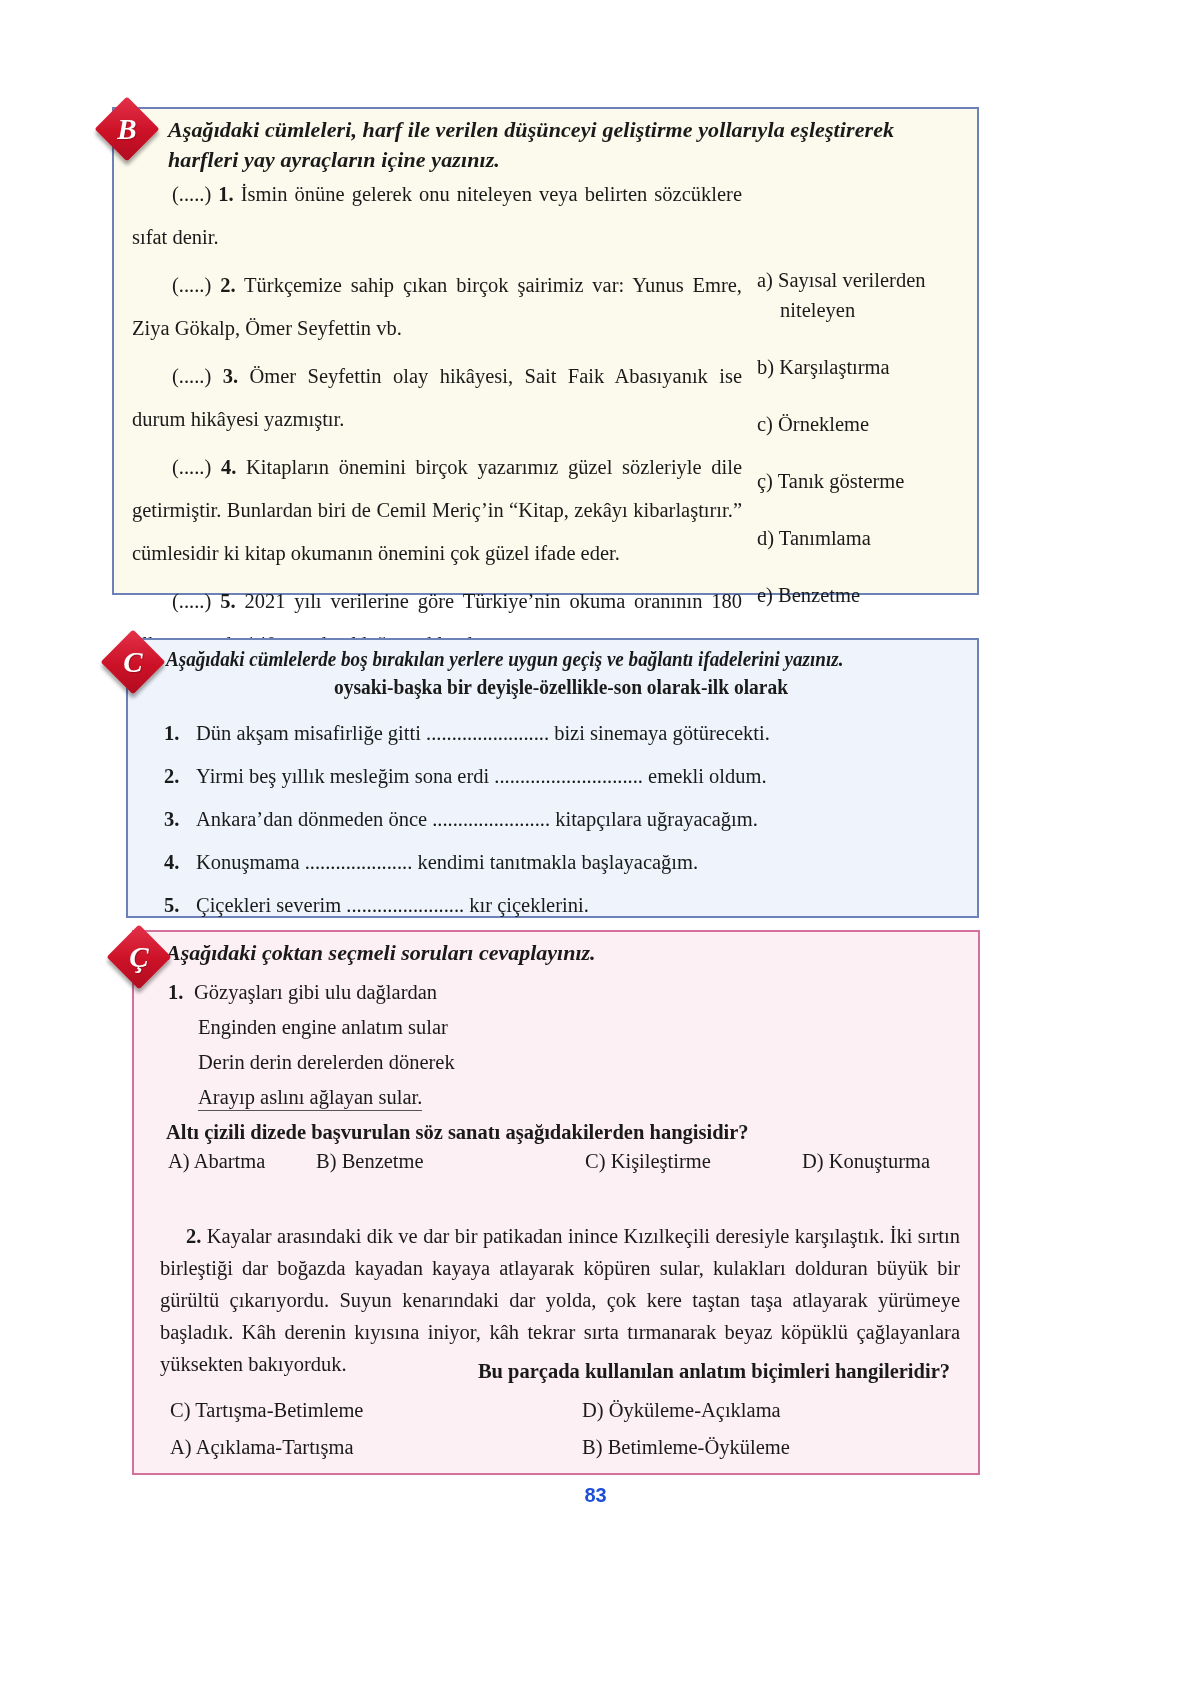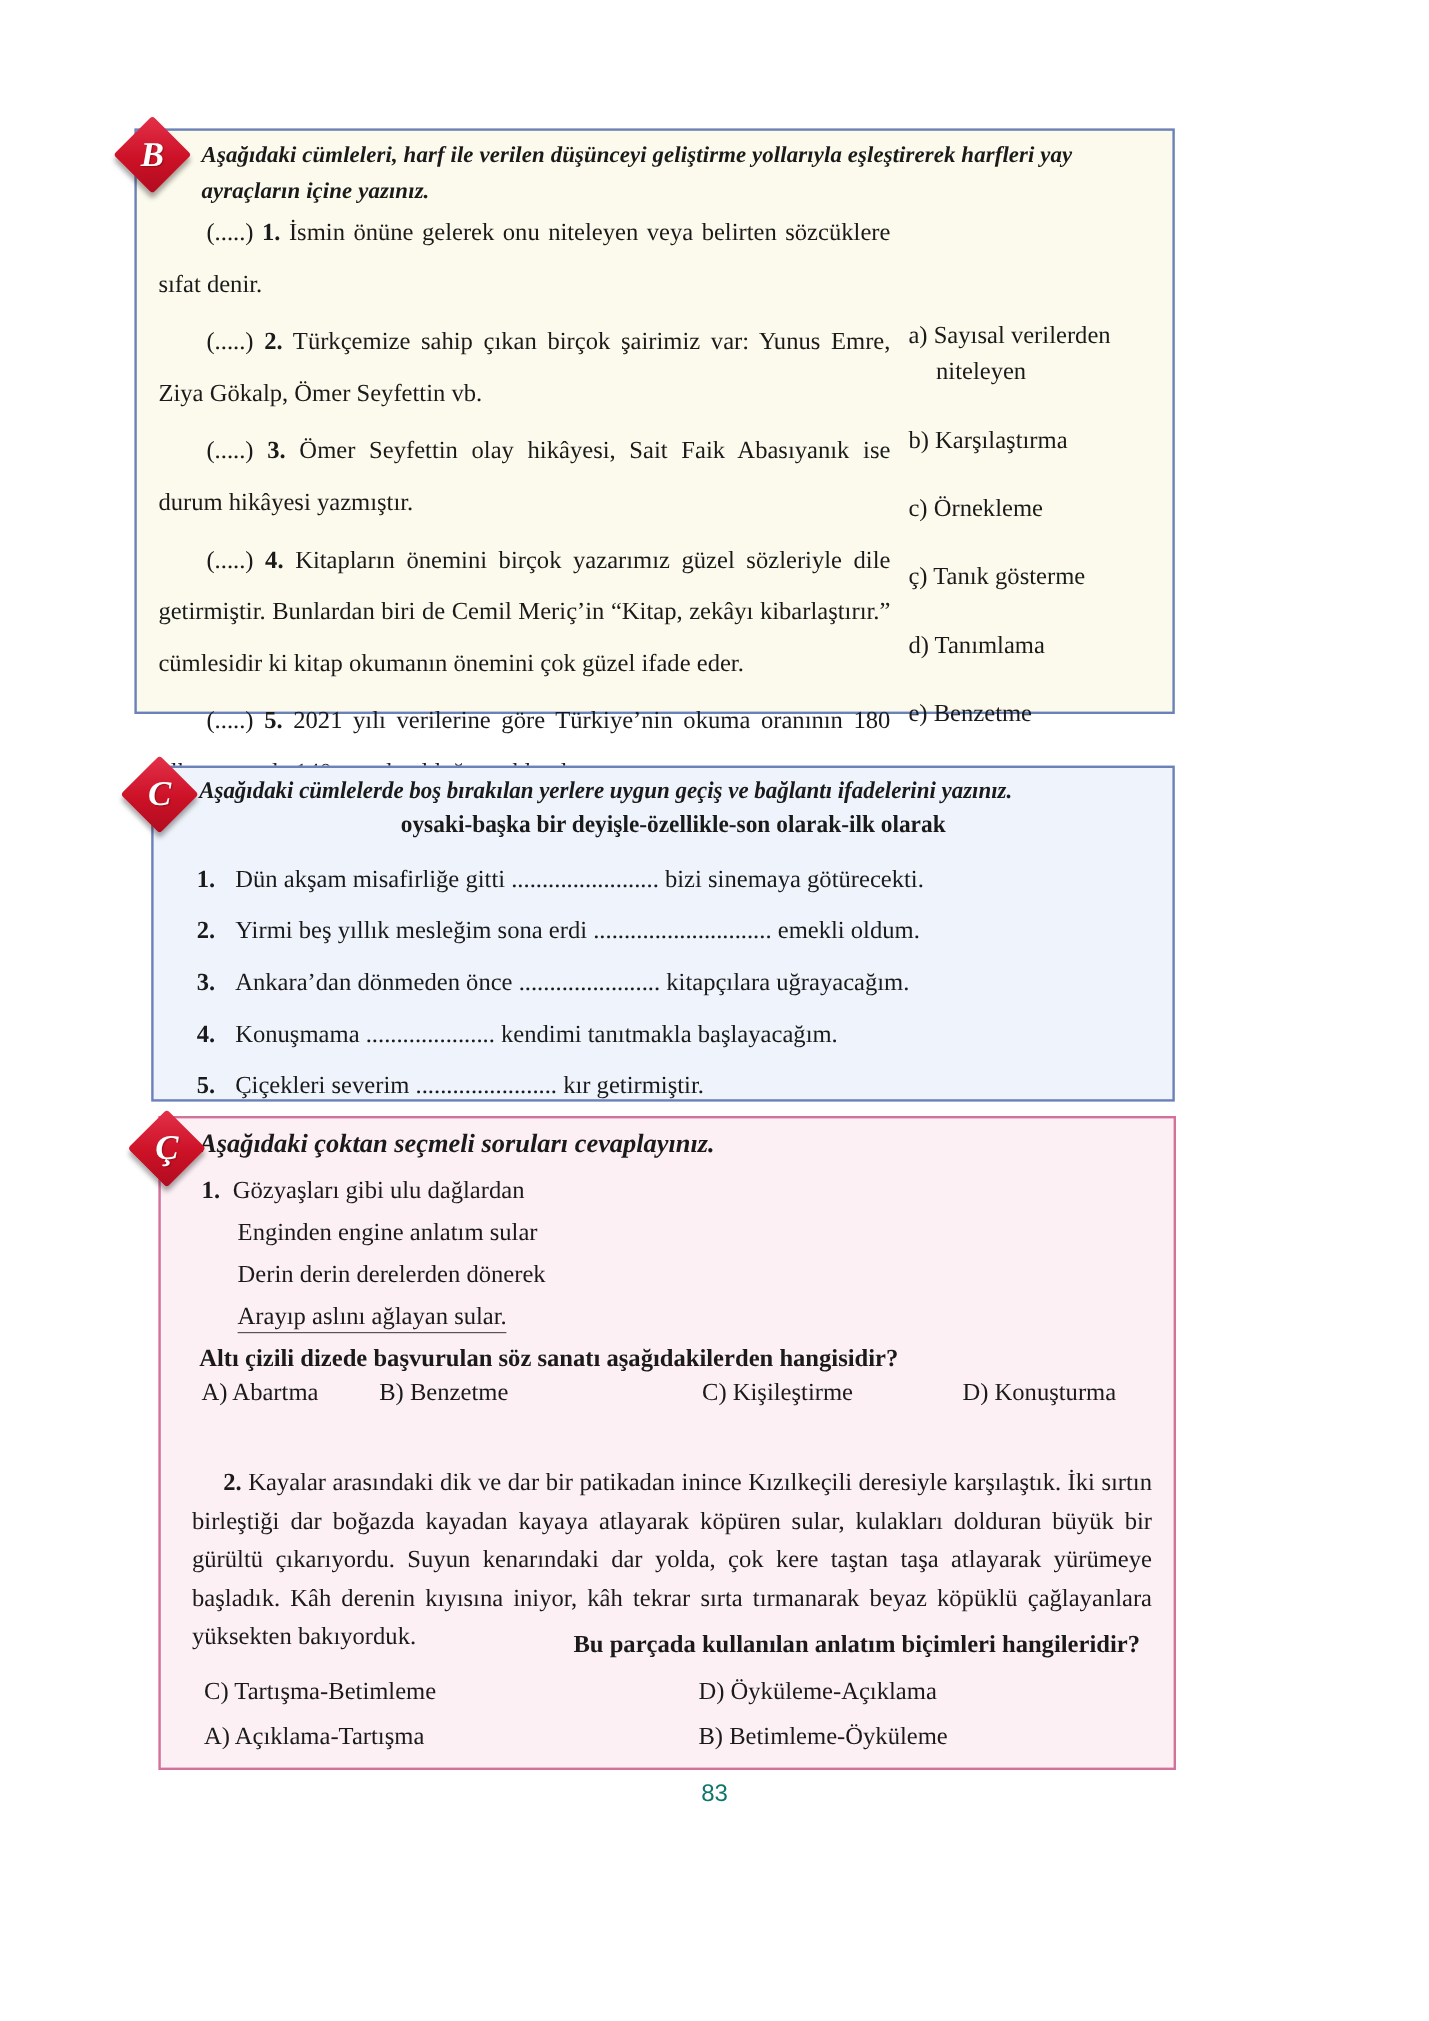--- a/index.html
+++ b/index.html
@@ -90,21 +90,21 @@
     width: 867px;
   }
   .b-heading {
     position: absolute;
     left: 56px;
     top: 8px;
     width: 790px;
     font-family: "Liberation Serif", serif;
     font-weight: bold;
     font-style: italic;
-    font-size: 19px;
+    font-size: 22px;
     line-height: 30px;
     letter-spacing: 0.1px;
   }
   .b-cols {
     position: absolute;
     left: 0;
     top: 66px;
     width: 867px;
   }
   .b-left {
@@ -267,23 +267,23 @@
   .cc-q2-opts .grid .r { position: absolute; left: 412px; white-space: nowrap; }
 
   
   .page-number {
     position: absolute;
     left: 0;
     top: 1484px;
     width: 1191px;
     text-align: center;
     font-family: "Liberation Sans", sans-serif;
-    font-weight: normal;
+    font-weight: bold;
     font-size: 20px;
-    color: #0f766e;
+    color: #1d4ed8;
   }
 </style>
 </head>
 <body>
 
 <div class="page">
 
   <div class="qbox b"></div>
 
   <div class="b-inner">
@@ -319,21 +319,21 @@
 
   <div class="c-heading">Aşağıdaki cümlelerde boş bırakılan yerlere uygun geçiş ve bağlantı ifadelerini yazınız.</div>
 
   <div class="c-wordbank">oysaki-başka bir deyişle-özellikle-son olarak-ilk olarak</div>
 
   <div class="c-list">
     <div class="row"><span class="n">1.</span><span>Dün akşam misafirliğe gitti ........................ bizi sinemaya götürecekti.</span></div>
     <div class="row"><span class="n">2.</span><span>Yirmi beş yıllık mesleğim sona erdi ............................. emekli oldum.</span></div>
     <div class="row"><span class="n">3.</span><span>Ankara’dan  dönmeden önce ....................... kitapçılara uğrayacağım.</span></div>
     <div class="row"><span class="n">4.</span><span>Konuşmama ..................... kendimi tanıtmakla başlayacağım.</span></div>
-    <div class="row"><span class="n">5.</span><span>Çiçekleri severim ....................... kır getirmiştir.</span></div>
+    <div class="row"><span class="n">5.</span><span>Çiçekleri severim ....................... kır çiçeklerini.</span></div>
   </div>
 
   <div class="badge c-pos">
     <span>C</span>
   </div>
 
   <div class="qbox cc"></div>
 
   <div class="cc-heading">Aşağıdaki çoktan seçmeli soruları cevaplayınız.</div>
 

